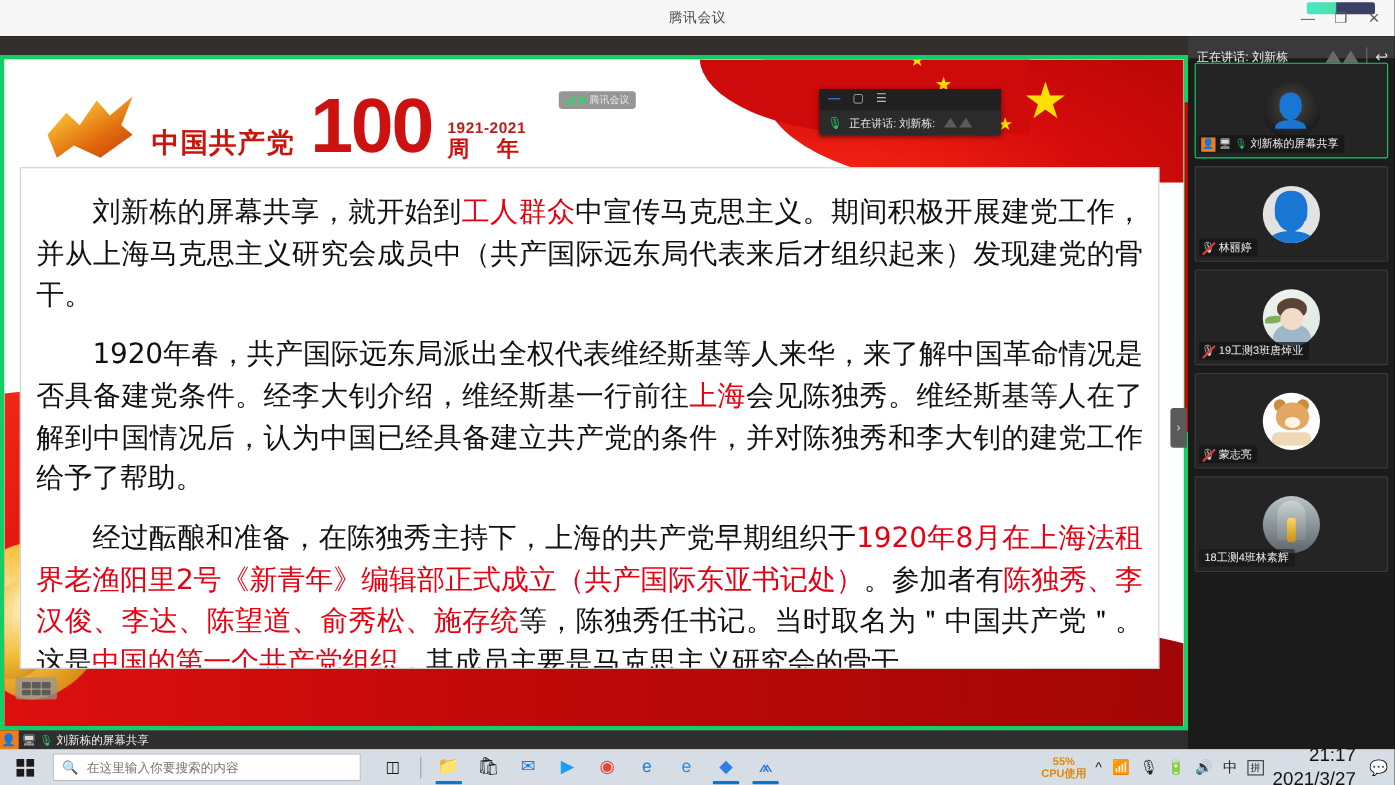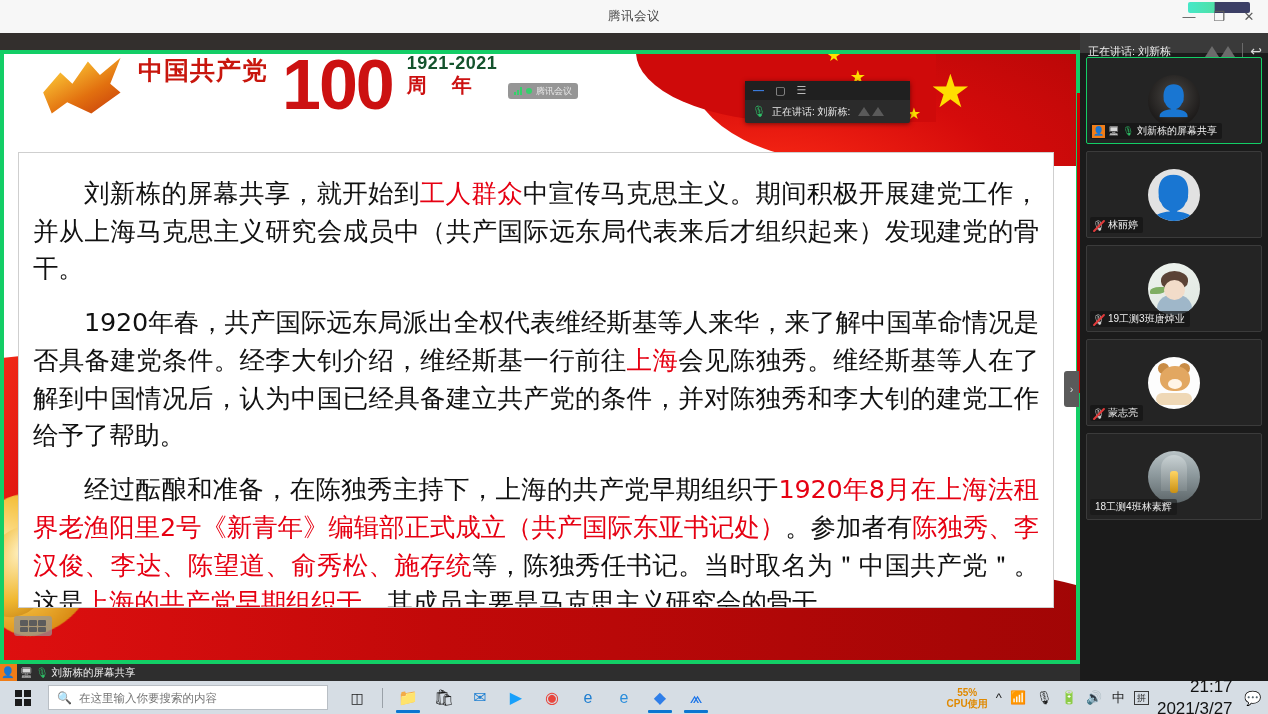--- a/index.html
+++ b/index.html
@@ -88,21 +88,21 @@
   .gold-blob2 {
     position: absolute; left: -20px; top: 470px; width: 70px; height: 95px;
     background: radial-gradient(ellipse at 40% 30%, #fff0c0 0%, #f0b830 55%, #b8700d 100%);
     border-radius: 50%;
     transform: rotate(24deg);
   }
 
   
   .slide-head {
     position: absolute; left: 0; top: 0; height: 92px; width: 100%;
-    display: flex; align-items: flex-start; padding-left: 34px; gap: 14px;
+    display: flex; align-items: flex-end; padding-left: 34px; gap: 14px;
   }
   .party-emblem { position: relative; width: 86px; height: 62px; flex: 0 0 auto; }
   .emblem-shape {
     position: absolute; inset: 0;
     background: linear-gradient(150deg,#ffd97a 0%, #f6b52e 30%, #e2700f 62%, #c3340a 100%);
     clip-path: polygon(6% 62%, 26% 30%, 40% 48%, 58% 12%, 72% 34%, 96% 6%, 84% 48%, 96% 62%, 62% 96%, 34% 78%, 16% 96%);
   }
   .emblem-shadow {
     position: absolute; left: 6px; top: 10px; right: -2px; bottom: -6px;
     background: linear-gradient(150deg,#d4470b 0%, #a52206 100%);
@@ -112,21 +112,21 @@
   .head-cn {
     font-size: 25px; font-weight: bold; color: #c8160d;
     font-family: "DejaVu Sans", sans-serif; letter-spacing: 1px;
   }
   .head-100 {
     font-size: 70px; font-weight: bold; color: #cc1111;
     font-family: "Liberation Sans", sans-serif; line-height: .9; letter-spacing: -2px;
   }
   .head-years { display: flex; flex-direction: column; justify-content: center; }
   .head-range {
-    font-size: 18px; font-weight: bold; color: #14532d;
+    font-size: 14px; font-weight: bold; color: #b91c1c;
     font-family: "Liberation Sans", sans-serif; letter-spacing: .5px; line-height: 1.1;
   }
   .head-anniv {
     font-size: 20px; font-weight: bold; color: #cc1111;
     font-family: "DejaVu Sans", sans-serif; letter-spacing: 9px; line-height: 1.1;
   }
 
   
   .text-card {
     position: absolute; left: 14px; top: 98px; right: 22px; bottom: 52px;
@@ -407,21 +407,21 @@
             <div class="head-100">100</div>
             <div class="head-years">
               <div class="head-range">1921-2021</div>
               <div class="head-anniv">周 年</div>
             </div>
           </div>
 
           <div class="text-card">
             <div class="para"><span>刘新栋的屏幕共享，就开始到</span><span class="r">工人群众</span><span>中宣传马克思主义。期间积极开展建党工作，并从上海马克思主义研究会成员中（共产国际远东局代表来后才组织起来）发现建党的骨干。</span></div>
             <div class="para"><span>1920年春，共产国际远东局派出全权代表维经斯基等人来华，来了解中国革命情况是否具备建党条件。经李大钊介绍，维经斯基一行前往</span><span class="r">上海</span><span>会见陈独秀。维经斯基等人在了解到中国情况后，认为中国已经具备建立共产党的条件，并对陈独秀和李大钊的建党工作给予了帮助。</span></div>
-            <div class="para"><span>经过酝酿和准备，在陈独秀主持下，上海的共产党早期组织于</span><span class="r">1920年8月在上海法租界老渔阳里2号《新青年》编辑部正式成立（共产国际东亚书记处）</span><span>。参加者有</span><span class="r">陈独秀、李汉俊、李达、陈望道、俞秀松、施存统</span><span>等，陈独秀任书记。当时取名为＂中国共产党＂。这是</span><span class="r">上海的共产党早期组织于</span><span>，其成员主要是马克思主义研究会的骨干。</span></div>
+            <div class="para"><span>经过酝酿和准备，在陈独秀主持下，上海的共产党早期组织于</span><span class="r">1920年8月在上海法租界老渔阳里2号《新青年》编辑部正式成立（共产国际东亚书记处）</span><span>。参加者有</span><span class="r">陈独秀、李汉俊、李达、陈望道、俞秀松、施存统</span><span>等，陈独秀任书记。当时取名为＂中国共产党＂。这是</span><span class="r">中国的第一个共产党组织</span><span>，其成员主要是马克思主义研究会的骨干。</span></div>
           </div>
 
           <div class="grab-handle">
             <i></i>
               <i></i>
               <i></i>
             <i></i>
               <i></i>
               <i></i>
           </div>

